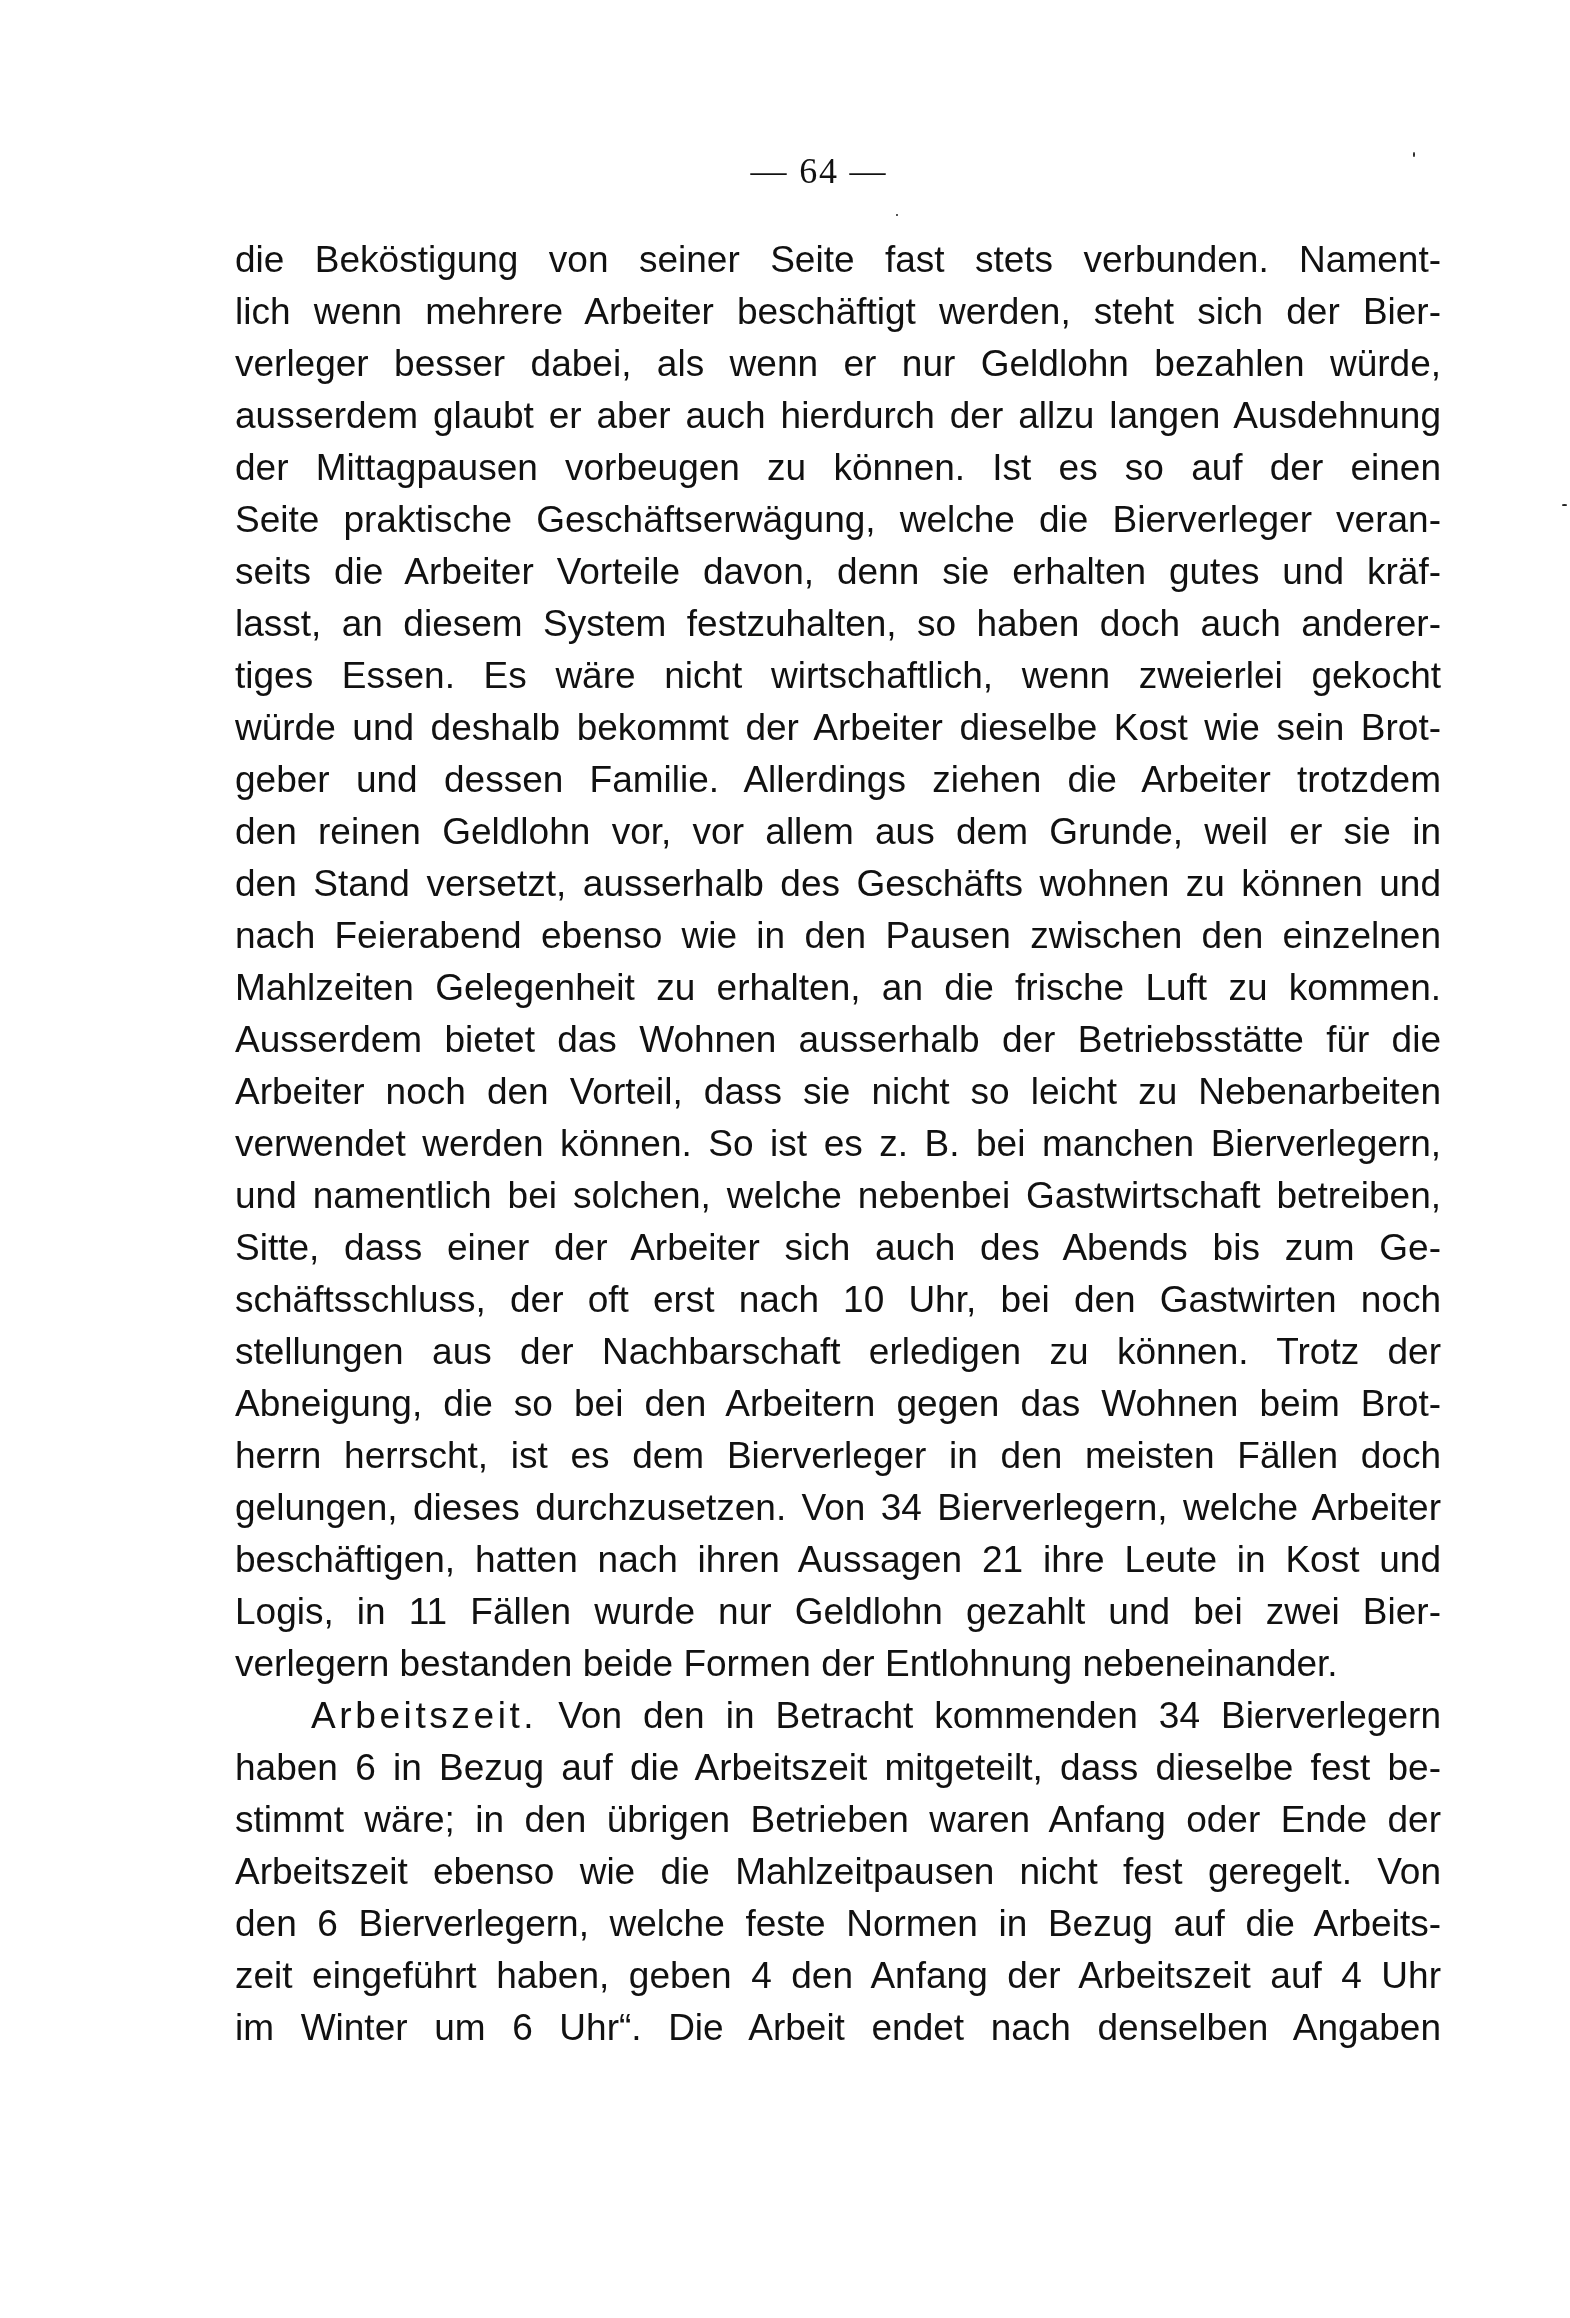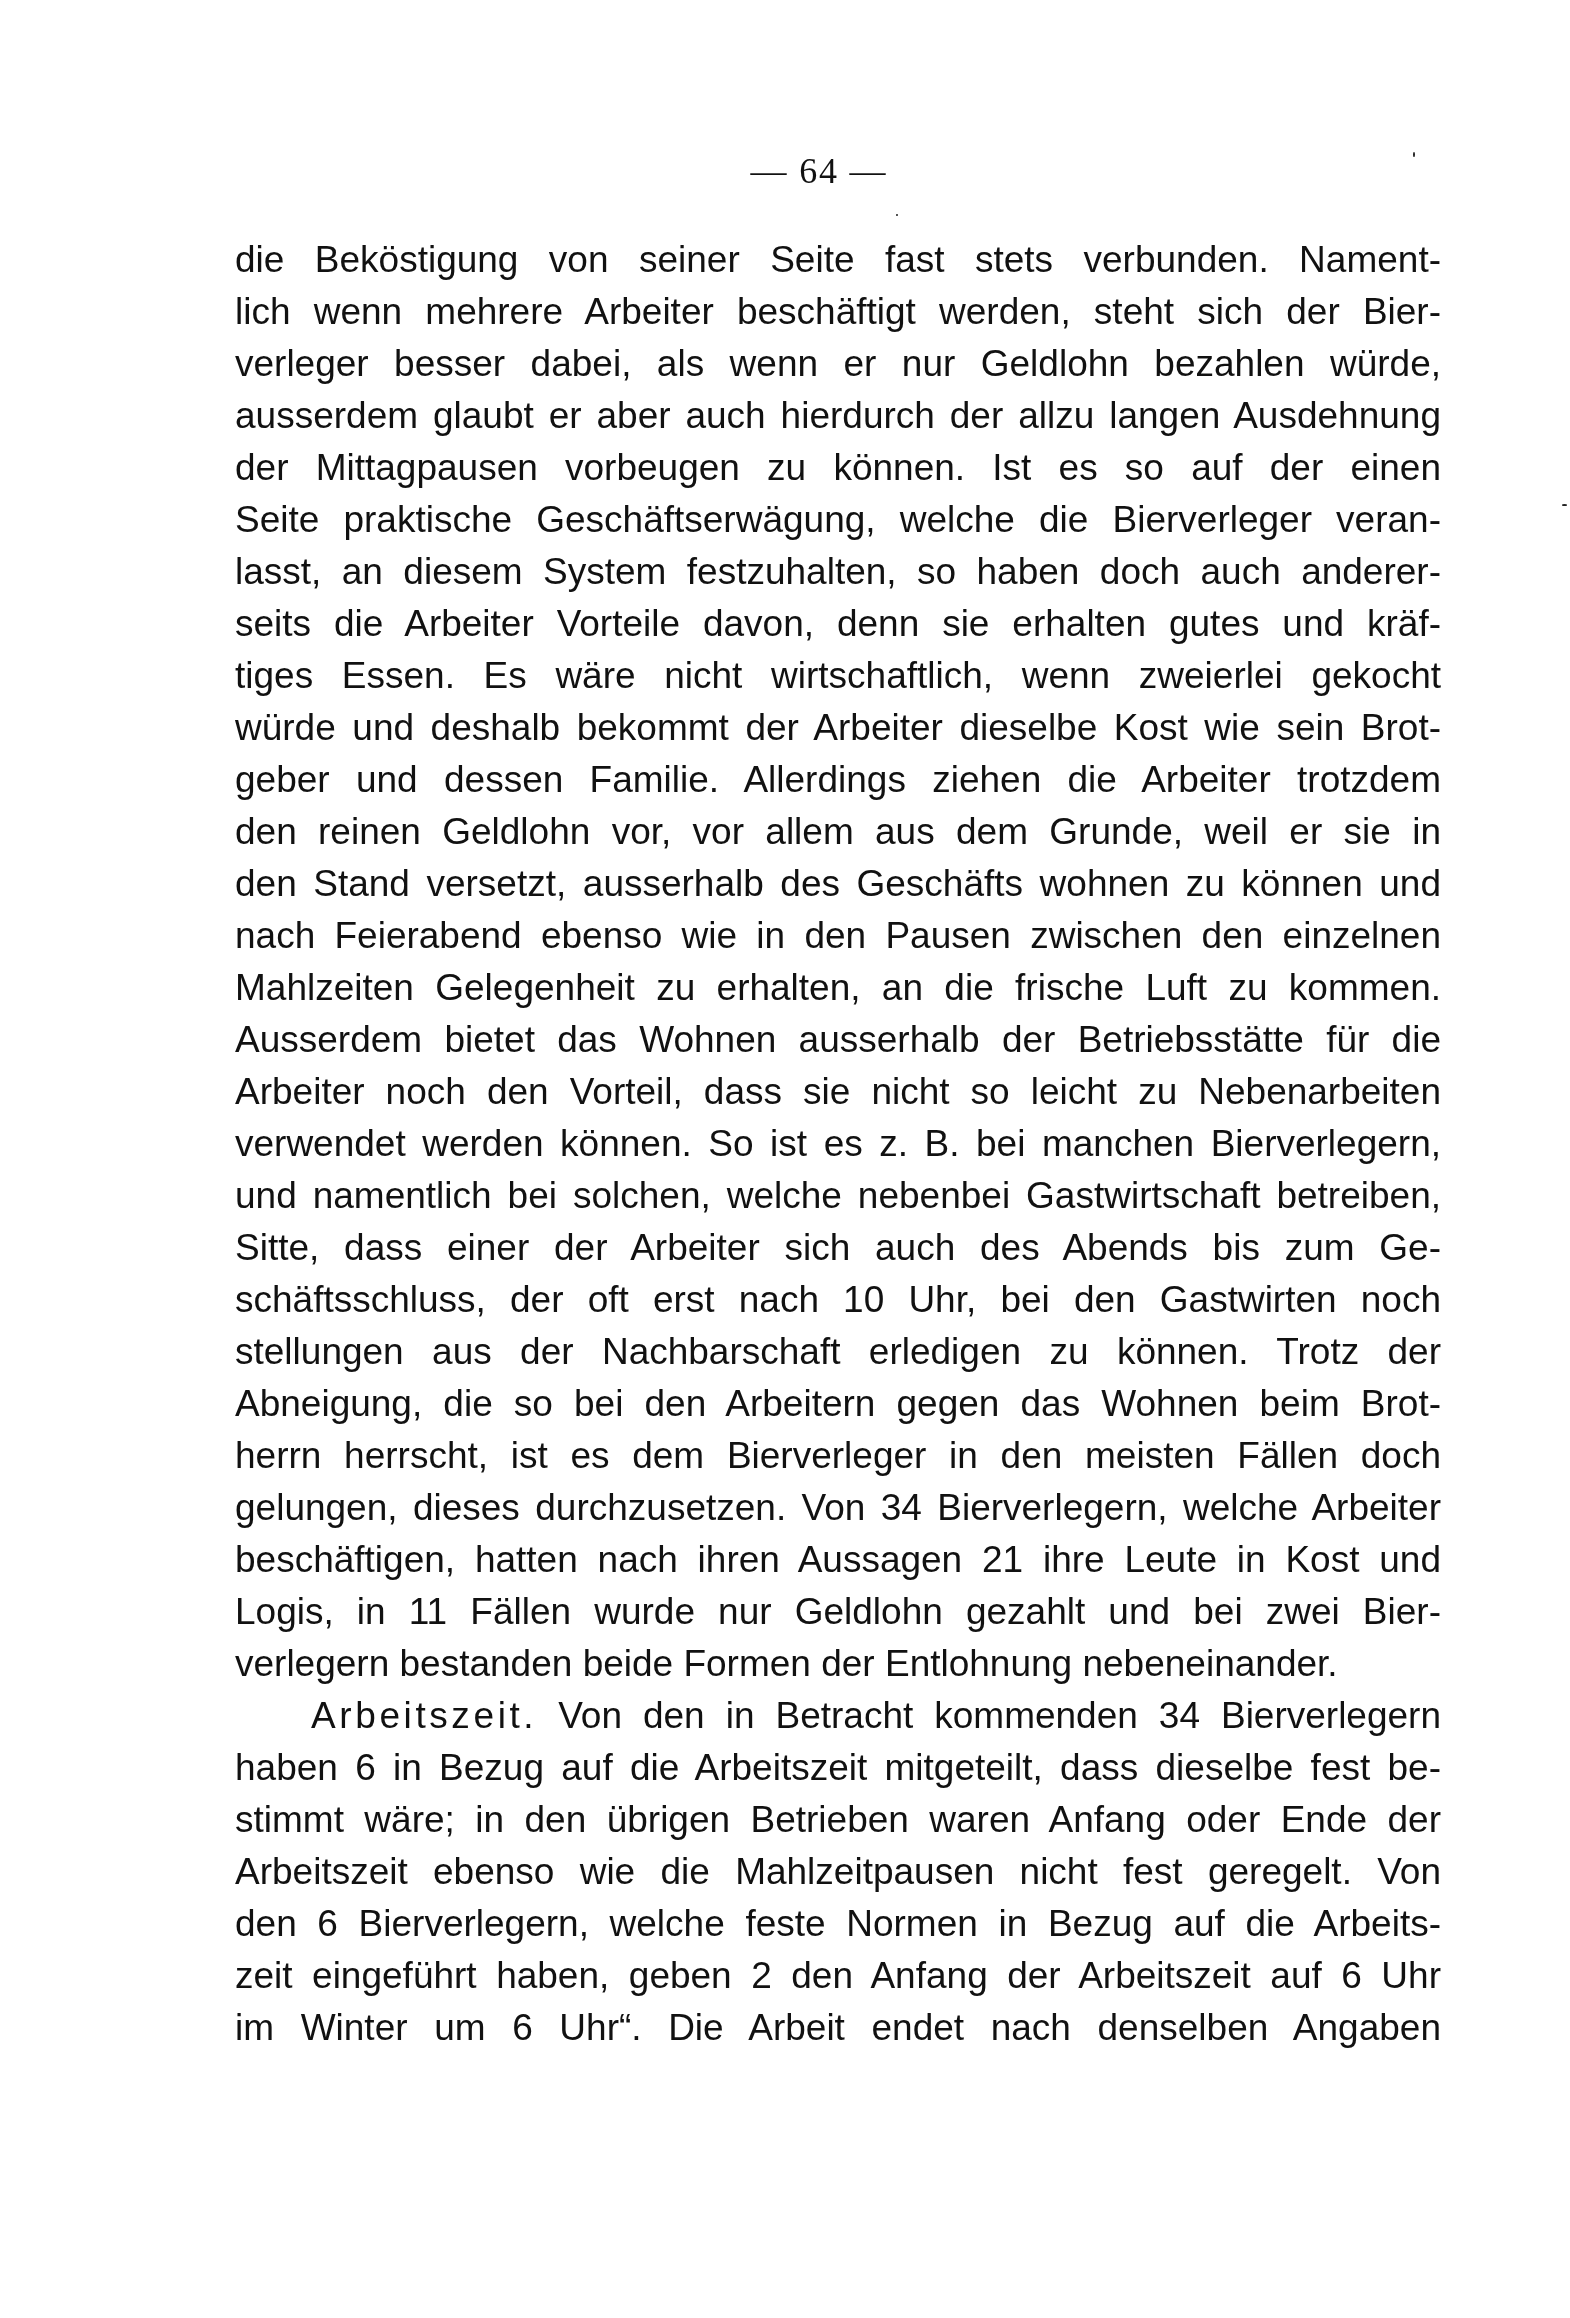--- a/index.html
+++ b/index.html
@@ -31,22 +31,22 @@
   <div class="page-number">— 64 —</div>
 
   <div class="body-text">
     <div id="para1">
         <span class="line">die Beköstigung von seiner Seite fast stets verbunden. Nament-</span>
         <span class="line">lich wenn mehrere Arbeiter beschäftigt werden, steht sich der Bier-</span>
         <span class="line">verleger besser dabei, als wenn er nur Geldlohn bezahlen würde,</span>
         <span class="line">ausserdem glaubt er aber auch hierdurch der allzu langen Ausdehnung</span>
         <span class="line">der Mittagpausen vorbeugen zu können. Ist es so auf der einen</span>
         <span class="line">Seite praktische Geschäftserwägung, welche die Bierverleger veran-</span>
+        <span class="line">seits die Arbeiter Vorteile davon, denn sie erhalten gutes und kräf-</span>
         <span class="line">lasst, an diesem System festzuhalten, so haben doch auch anderer-</span>
-        <span class="line">seits die Arbeiter Vorteile davon, denn sie erhalten gutes und kräf-</span>
         <span class="line">tiges Essen. Es wäre nicht wirtschaftlich, wenn zweierlei gekocht</span>
         <span class="line">würde und deshalb bekommt der Arbeiter dieselbe Kost wie sein Brot-</span>
         <span class="line">geber und dessen Familie. Allerdings ziehen die Arbeiter trotzdem</span>
         <span class="line">den reinen Geldlohn vor, vor allem aus dem Grunde, weil er sie in</span>
         <span class="line">den Stand versetzt, ausserhalb des Geschäfts wohnen zu können und</span>
         <span class="line">nach Feierabend ebenso wie in den Pausen zwischen den einzelnen</span>
         <span class="line">Mahlzeiten Gelegenheit zu erhalten, an die frische Luft zu kommen.</span>
         <span class="line">Ausserdem bietet das Wohnen ausserhalb der Betriebsstätte für die</span>
         <span class="line">Arbeiter noch den Vorteil, dass sie nicht so leicht zu Nebenarbeiten</span>
         <span class="line">verwendet werden können. So ist es z. B. bei manchen Bierverlegern,</span>
@@ -60,21 +60,21 @@
         <span class="line">beschäftigen, hatten nach ihren Aussagen 21 ihre Leute in Kost und</span>
         <span class="line">Logis, in 11 Fällen wurde nur Geldlohn gezahlt und bei zwei Bier-</span>
         <span class="line last">verlegern bestanden beide Formen der Entlohnung nebeneinander.</span>
       </div>
     <div id="para2">
       <span class="line indent"><span class="spaced">Arbeitszeit.</span><span> Von den in Betracht kommenden 34 Bierverlegern</span></span>
     <span class="line">haben 6 in Bezug auf die Arbeitszeit mitgeteilt, dass dieselbe fest be-</span>
         <span class="line">stimmt wäre; in den übrigen Betrieben waren Anfang oder Ende der</span>
         <span class="line">Arbeitszeit ebenso wie die Mahlzeitpausen nicht fest geregelt. Von</span>
         <span class="line">den 6 Bierverlegern, welche feste Normen in Bezug auf die Arbeits-</span>
-        <span class="line">zeit eingeführt haben, geben 2 den Anfang der Arbeitszeit auf 6 Uhr</span>
+        <span class="line">zeit eingeführt haben, geben 4 den Anfang der Arbeitszeit auf 4 Uhr</span>
         <span class="line">im Winter um 6 Uhr“. Die Arbeit endet nach denselben Angaben</span>
       </div>
   </div>
 
   <span class="speck" style="left:1413px;top:152px;width:1.8px;height:5.4px;"></span>
   <span class="speck" style="left:1562px;top:504px;width:5.4px;height:1.8px;"></span>
   <span class="speck" style="left:896px;top:214px;width:1.8px;height:1.8px;"></span>
 </div>
 
 

